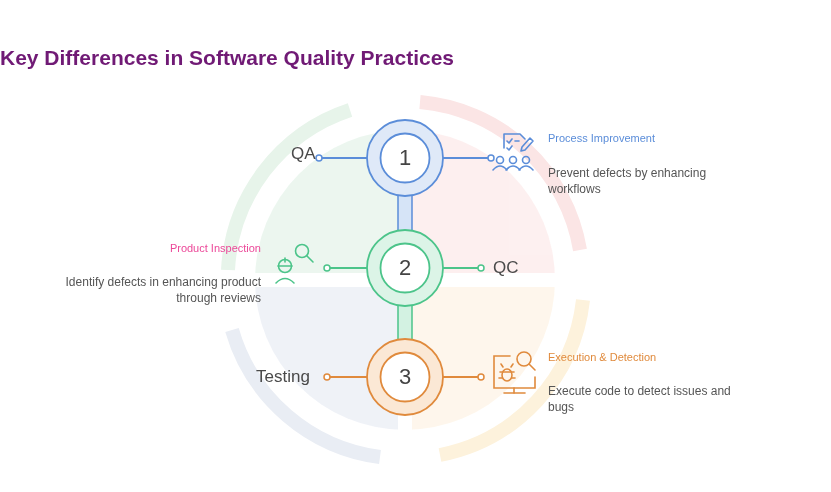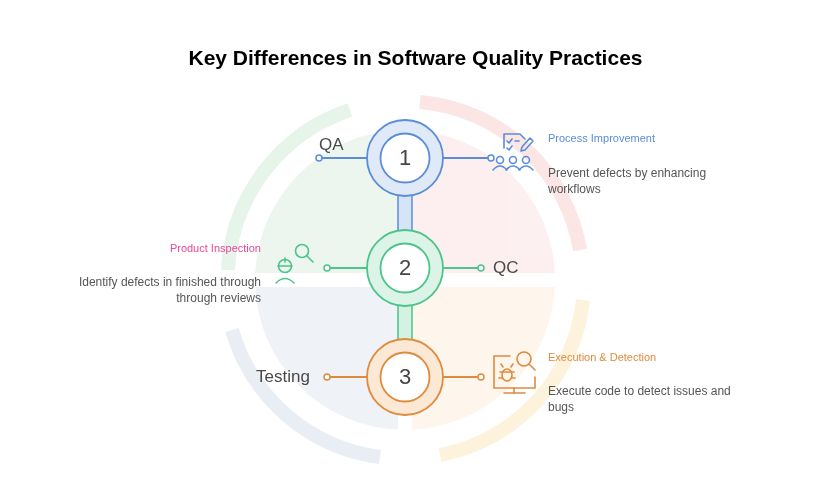--- a/index.html
+++ b/index.html
@@ -1,17 +1,17 @@
 <!DOCTYPE html>
 <html><head>
 <meta charset="utf-8">
 <style>
   html,body{margin:0;padding:0;background:#ffffff;}
   body{width:831px;height:492px;position:relative;overflow:hidden;font-family:"Liberation Sans","DejaVu Sans",sans-serif;}
-  .title{position:absolute;left:0;top:46px;width:831px;text-align:center;font-size:21px;font-weight:bold;color:#000000;}
+  .title{position:absolute;left:0;top:46px;width:831px;font-size:21px;font-weight:bold;color:#701a75;}
   svg.bg{position:absolute;left:0;top:0;}
   .txt{position:absolute;font-family:"Liberation Sans","DejaVu Sans",sans-serif;}
   .side-label{font-size:17px;color:#4a4a4a;}
   .head{font-size:11px;}
   .desc{font-size:12px;color:#555;line-height:17px;}
   .num{position:absolute;width:50px;text-align:center;font-size:22px;color:#444;}
 </style>
 </head>
 <body>
 
@@ -101,27 +101,27 @@
     <line x1="511" y1="367" x2="513" y2="364"></line>
     <circle cx="524" cy="359" r="7"></circle>
     <line x1="529" y1="364" x2="535" y2="370"></line>
   </g>
 </svg>
 
 <div class="num" style="left:380px;top:145px;">1</div>
 <div class="num" style="left:380px;top:255px;">2</div>
 <div class="num" style="left:380px;top:364px;">3</div>
 
-<div class="txt side-label" style="left:291px;top:135px;margin-left:28px;">QA</div>
+<div class="txt side-label" style="left:291px;top:144px;">QA</div>
 <div class="txt side-label" style="left:493px;top:258px;">QC</div>
 <div class="txt side-label" style="left:256px;top:367px;">Testing</div>
 
 <div class="txt head" style="left:548px;top:132px;color:#5b8dd9;">Process Improvement</div>
 <div class="txt desc" style="left:548px;top:165px;">Prevent defects by enhancing</div>
 <div class="txt desc" style="left:548px;top:181px;">workflows</div>
 
 <div class="txt head" style="right:570px;top:242px;color:#ec4899;text-align:center;">Product Inspection</div>
-<div class="txt desc" style="right:570px;top:274px;text-align:right;white-space:nowrap;">Identify defects in finished through</div>
+<div class="txt desc" style="right:570px;top:274px;text-align:right;white-space:nowrap;">Identify defects in enhancing product</div>
 <div class="txt desc" style="right:570px;top:290px;text-align:center;">through reviews</div>
 
 <div class="txt head" style="left:548px;top:351px;color:#e08a3c;">Execution &amp; Detection</div>
 <div class="txt desc" style="left:548px;top:383px;">Execute code to detect issues and</div>
 <div class="txt desc" style="left:548px;top:399px;">bugs</div>
 
 </body></html>

